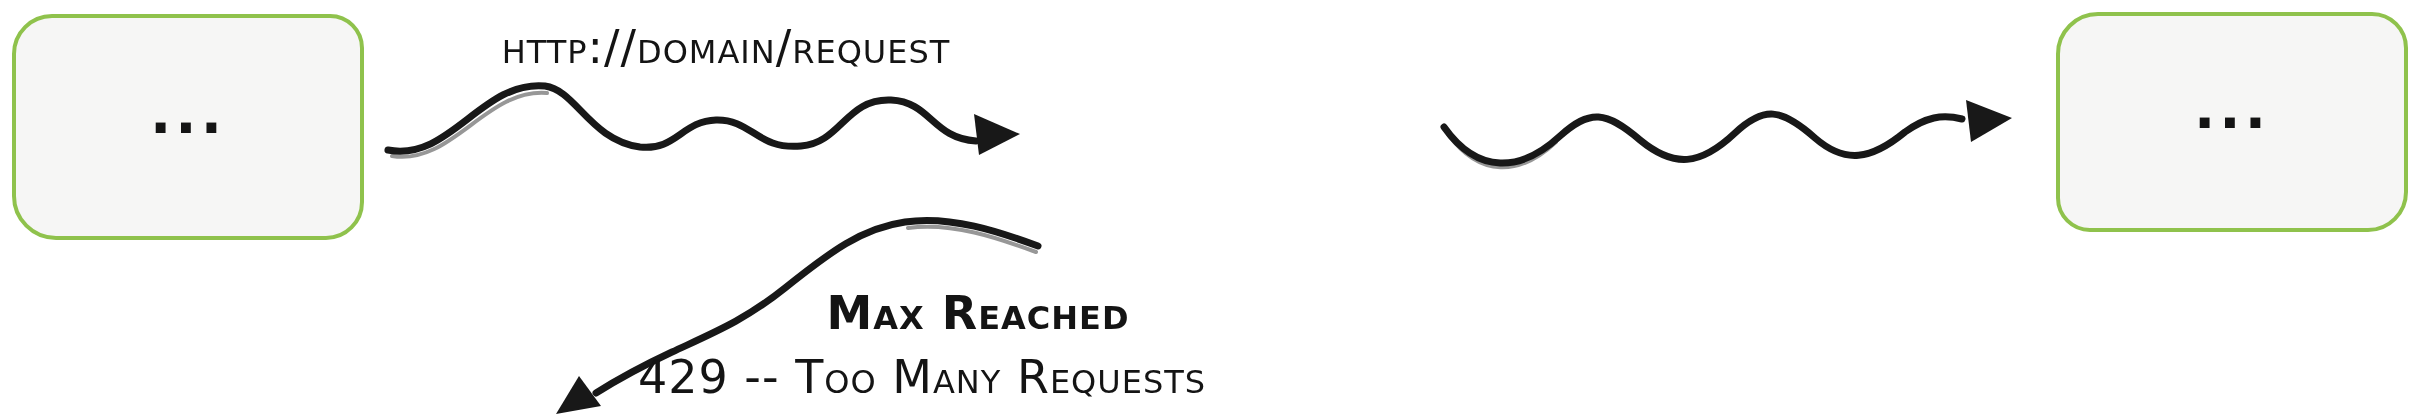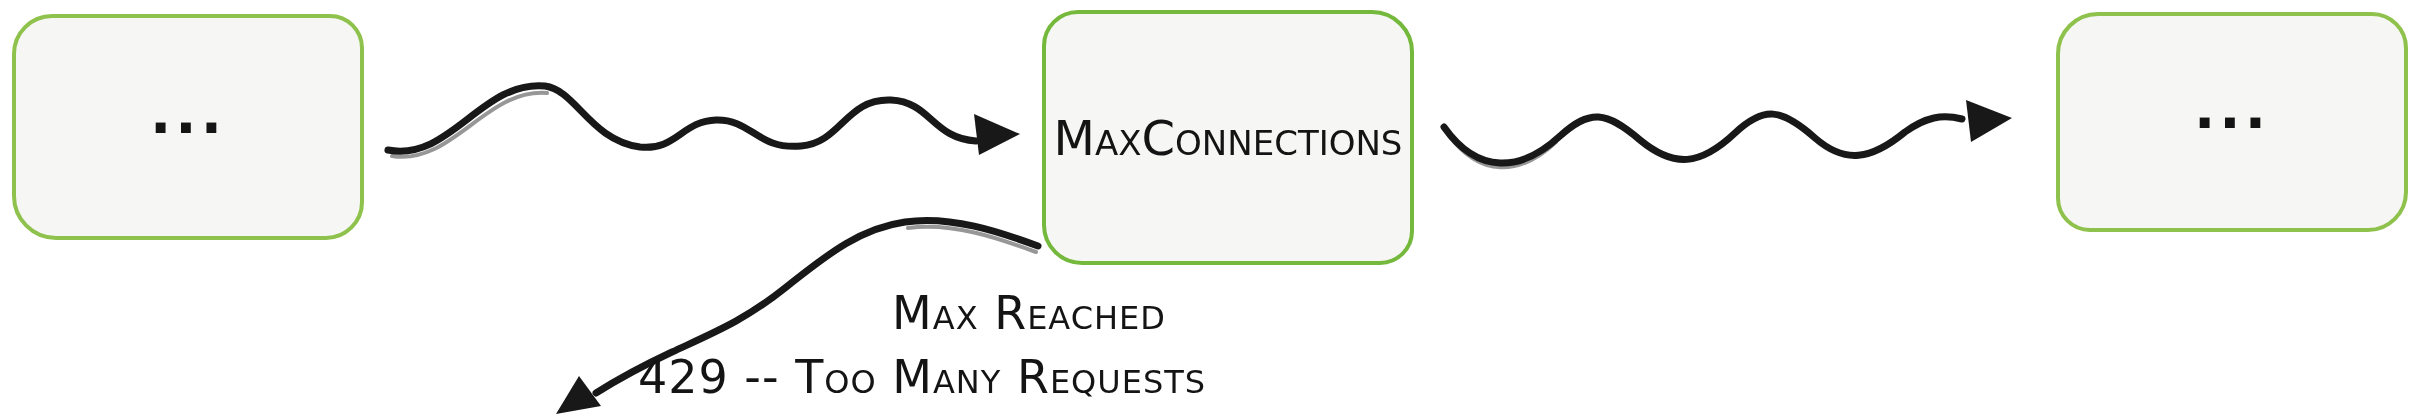--- a/index.html
+++ b/index.html
@@ -62,21 +62,21 @@
   .edge-label {
     position: absolute;
     font-variant: small-caps;
     font-size: 46px;
     letter-spacing: 1px;
     white-space: nowrap;
     transform: translateX(-50%);
   }
   .label-request       { left: 726px;  top: 20px; }
   .label-not-reached   { left: 1716px; top: 40px; }
-  .label-max-reached   { left: 1029px;  top: 286px; }
+  .label-max-reached   { left: 978px;  top: 286px; font-weight: bold; }
   .label-429           { left: 922px;  top: 350px; }
   .sketch {
     stroke: #181818;
     stroke-width: 7;
     fill: none;
     stroke-linecap: round;
     stroke-linejoin: round;
   }
   .sketch-echo {
     stroke: #181818;
@@ -129,27 +129,25 @@
       <path class="sketch-echo" d="M 1036 252
         C 998 238, 952 222, 908 228"></path>
       <polygon class="head" points="556,414 601,406 579,376"></polygon>
     </g>
   </svg>
 
   <div class="node node-left">
     <span class="dots">...</span>
   </div>
 
-  <div class="node node-center">
-    <span>MaxConnections</span>
-  </div>
 
   <div class="node node-right">
     <span class="dots">...</span>
   </div>
 
+  <div class="edge-label label-request">http://domain/request</div>
 
 
   <div class="edge-label label-max-reached">Max Reached</div>
 
   <div class="edge-label label-429">429 -- Too Many Requests</div>
 
 </div>
 
 </body></html>

